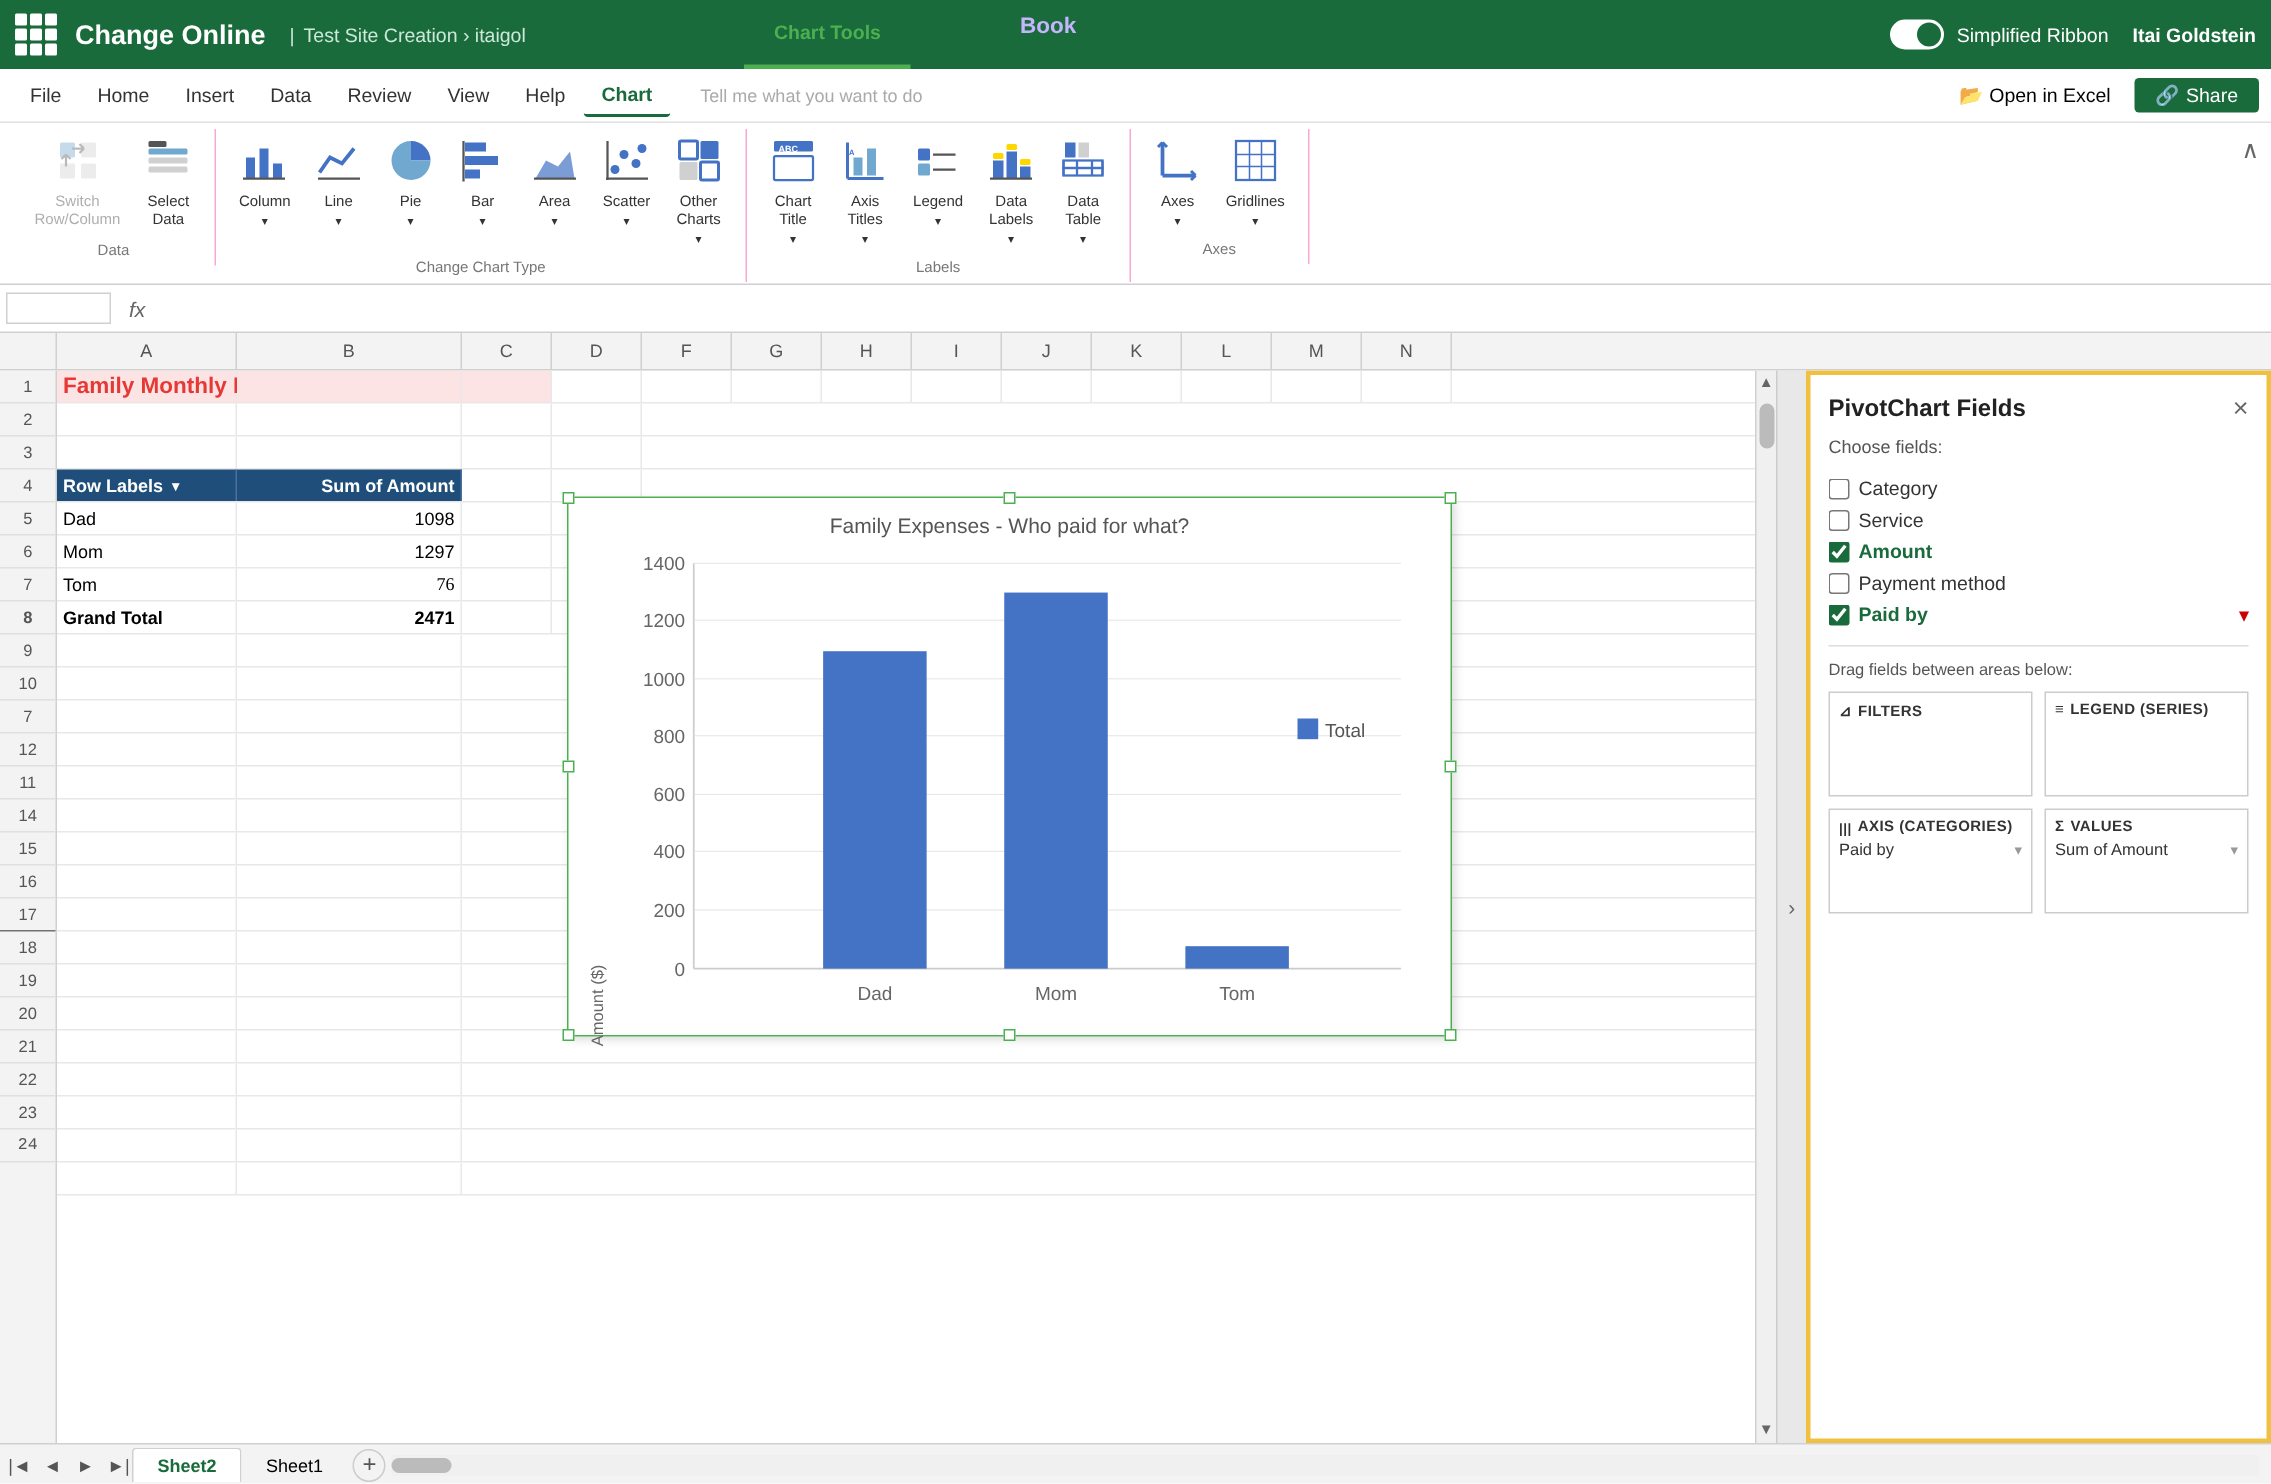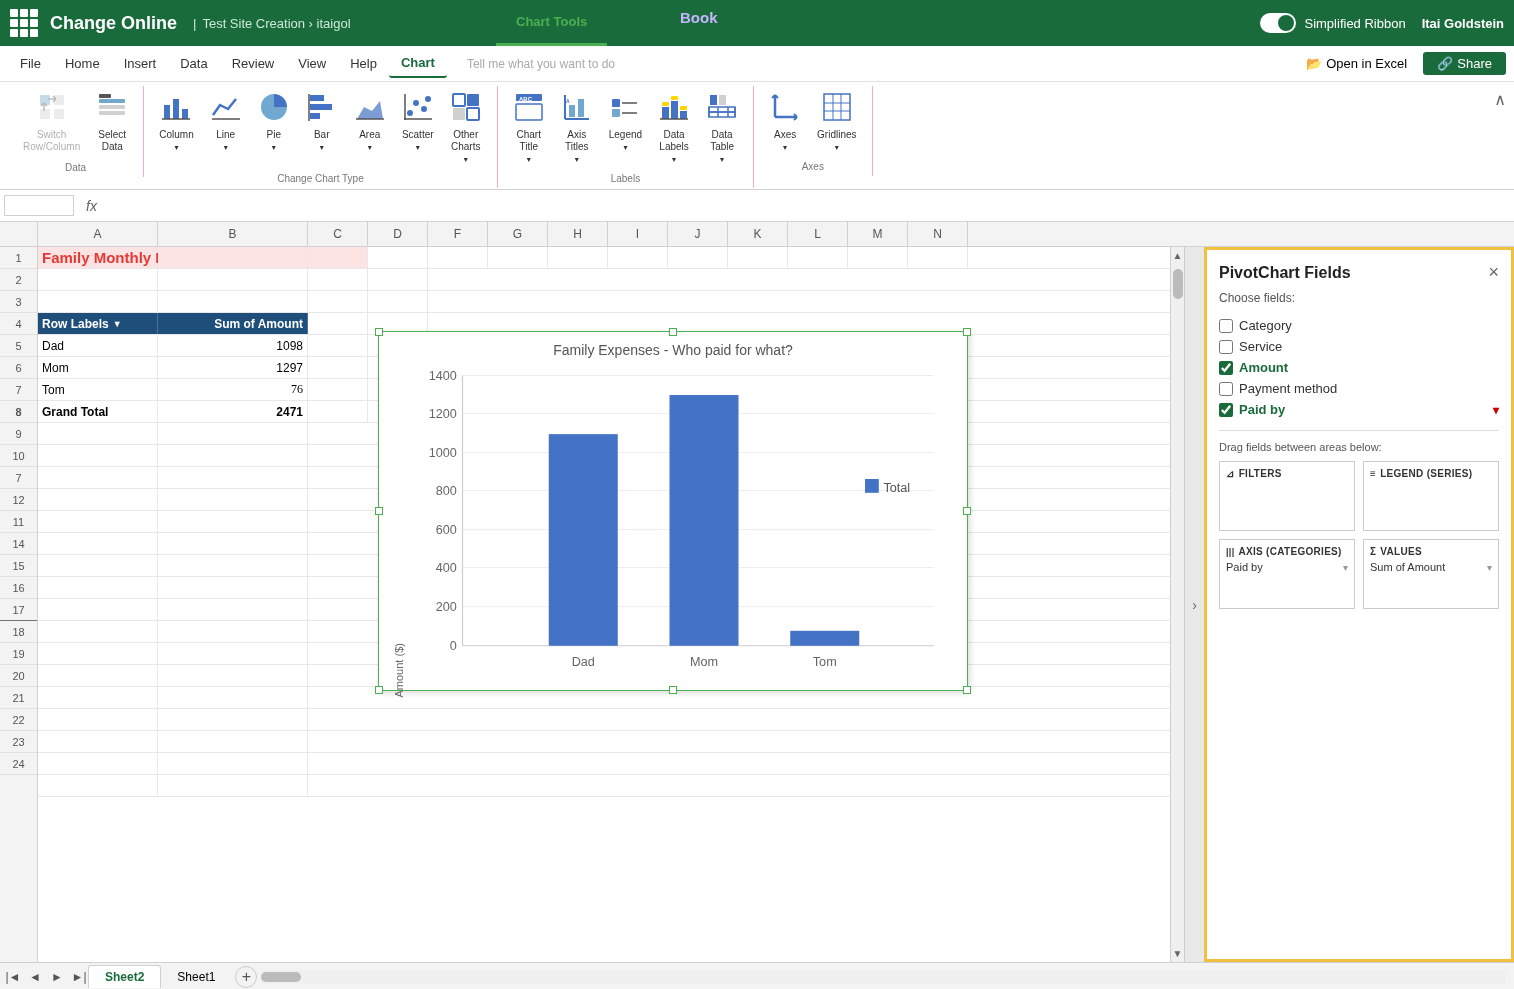--- a/index.html
+++ b/index.html
@@ -488,21 +488,21 @@
       <div style="height:22px; border-bottom:1px solid #e0e0e0; display:flex; align-items:center; justify-content:center; font-size:11px; color:#555;">14</div>
       <div style="height:22px; border-bottom:1px solid #e0e0e0; display:flex; align-items:center; justify-content:center; font-size:11px; color:#555;">15</div>
       <div style="height:22px; border-bottom:1px solid #e0e0e0; display:flex; align-items:center; justify-content:center; font-size:11px; color:#555;">16</div>
       <div style="height:22px; border-bottom:1px solid #737373; display:flex; align-items:center; justify-content:center; font-size:11px; color:#555;">17</div>
       <div style="height:22px; border-bottom:1px solid #e0e0e0; display:flex; align-items:center; justify-content:center; font-size:11px; color:#555;">18</div>
       <div style="height:22px; border-bottom:1px solid #e0e0e0; display:flex; align-items:center; justify-content:center; font-size:11px; color:#555;">19</div>
       <div style="height:22px; border-bottom:1px solid #e0e0e0; display:flex; align-items:center; justify-content:center; font-size:11px; color:#555;">20</div>
       <div style="height:22px; border-bottom:1px solid #e0e0e0; display:flex; align-items:center; justify-content:center; font-size:11px; color:#555;">21</div>
       <div style="height:22px; border-bottom:1px solid #e0e0e0; display:flex; align-items:center; justify-content:center; font-size:11px; color:#555;">22</div>
       <div style="height:22px; border-bottom:1px solid #e0e0e0; display:flex; align-items:center; justify-content:center; font-size:11px; color:#555;">23</div>
-      <div style="height:22px; border-bottom:1px solid #e0e0e0; display:flex; align-items:center; justify-content:center; font-size:11px; color:#555;">24</div>
+      <div style="height:22px; border-bottom:1px solid #e0e0e0; display:flex; align-items:center; justify-content:center; font-size:11px; color:#555;font-family:Liberation Mono, monospace;">24</div>
     </div>
 
     <div style="flex:1; position:relative; overflow:hidden;">
 
       <div style="display:flex; height:22px; border-bottom:1px solid #e8e8e8;">
         <div style="width:120px; border-right:1px solid #e8e8e8; display:flex; align-items:center; padding:0 4px; background:#fce4e4;">
           <span style="color:#e53935; font-weight:bold; font-size:15px; white-space:nowrap;">Family Monthly Expenses</span>
         </div>
         <div style="width:150px; border-right:1px solid #e8e8e8; background:#fce4e4;"></div>
         <div style="width:60px; border-right:1px solid #e8e8e8; background:#fce4e4;"></div>

